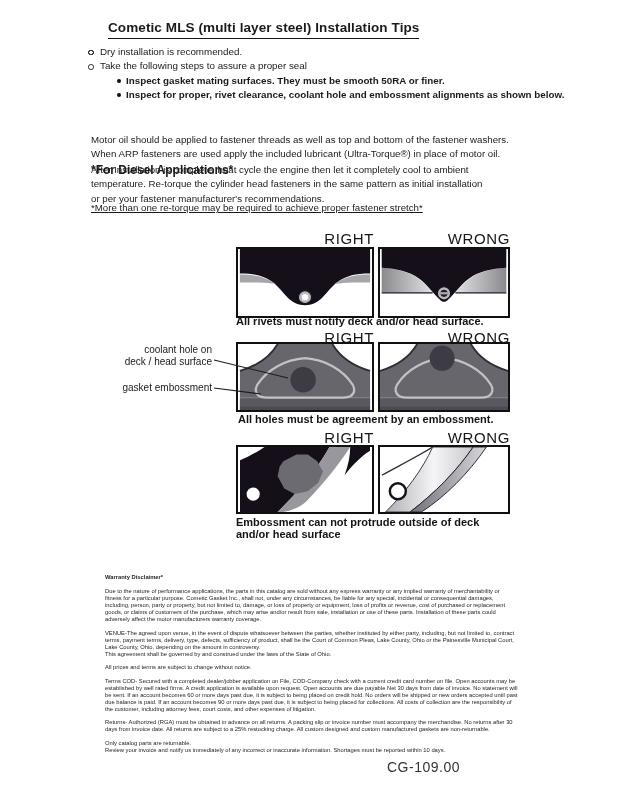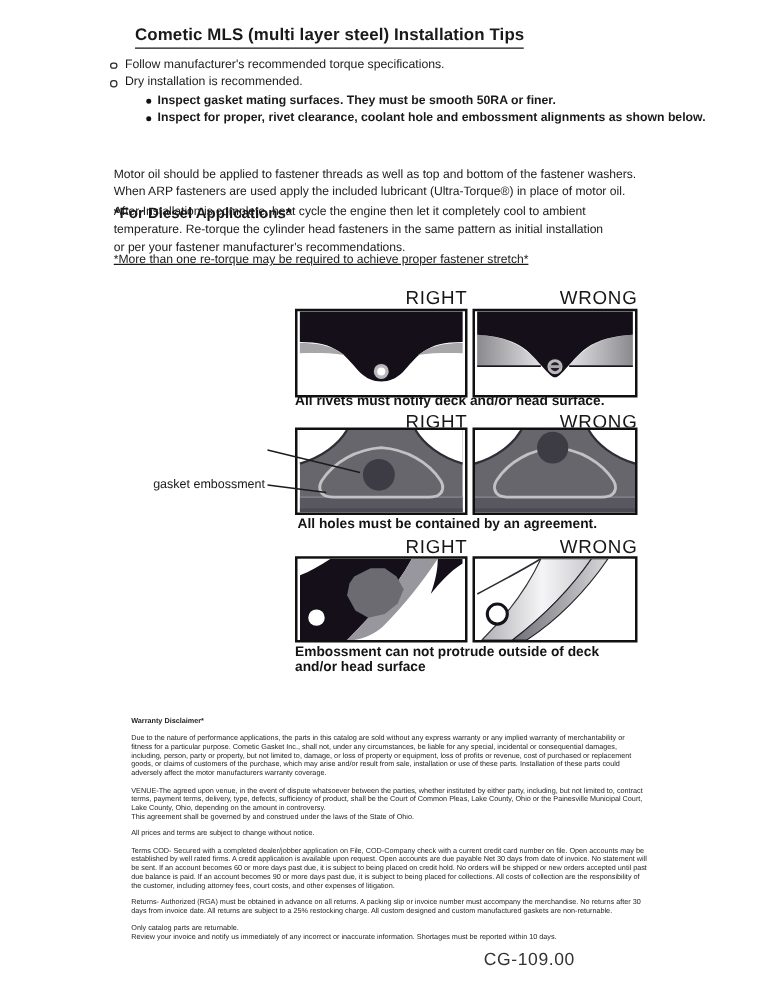--- a/index.html
+++ b/index.html
@@ -45,25 +45,28 @@
 </head>
 <body>
 
 <div class="page">
 
   <div class="abs title">Cometic MLS (multi layer steel) Installation Tips</div>
 
   <div class="abs bullets">
     <div class="b-item">
       <span class="ring"></span>
-      <span>Follow manufacturer's recommended torque specifications.</span>
     </div>
     <div class="b-item">
       <span class="ring"></span>
       <span>Dry installation is recommended.</span>
+    </div>
+    <div class="b-item">
+      <span class="ring"></span>
+      <span>Take the following steps to assure a proper seal</span>
     </div>
     <div class="sub-item">
       <span class="dot"></span>
       <span>Inspect gasket mating surfaces.  They must be smooth 50RA or finer.</span>
     </div>
     <div class="sub-item">
       <span class="dot"></span>
       <span>Inspect for proper, rivet clearance, coolant hole and embossment alignments as shown below.</span>
     </div>
   </div>
@@ -112,20 +115,22 @@
       <circle cx="66" cy="47" r="3.8" fill="#241d2b"></circle>
       <rect x="60.8" y="45.7" width="10.4" height="2.4" fill="#a9a9ac"></rect>
     </svg>
   </div>
 
   <div class="abs caption" style="left:236px; top:316px;">All rivets must notify deck and/or head surface.</div>
 
   <div class="abs dlabel" style="left:236px; top:329px; width:138px;">RIGHT</div>
   <div class="abs dlabel" style="left:378px; top:329px; width:132px;">WRONG</div>
 
+  <div class="abs side-label" style="top:344px;">coolant hole on
+deck / head surface</div>
   <div class="abs side-label" style="top:382px;">gasket embossment</div>
 
   <div class="abs dbox" style="left:236px; top:342px; width:138px; height:70px;">
     <svg viewBox="0 0 138 70">
       <rect width="138" height="70" fill="#67666c"></rect>
       <rect y="57" width="138" height="13" fill="#595860"></rect>
       <line x1="0" y1="57" x2="138" y2="57" stroke="#8a8892" stroke-width="1"></line>
       <rect y="66.5" width="138" height="3.5" fill="#4b4a52"></rect>
       <path d="M0,0 L40,0 C33,12 19,23 0,28.5 Z" fill="#ffffff"></path>
       <path d="M40,0 C33,12 19,23 0,28.5" stroke="#2f2d35" stroke-width="2" fill="none"></path>
@@ -144,21 +149,21 @@
       <rect y="66.5" width="138" height="3.5" fill="#4b4a52"></rect>
       <path d="M0,0 L40,0 C33,12 19,23 0,28.5 Z" fill="#ffffff"></path>
       <path d="M40,0 C33,12 19,23 0,28.5" stroke="#2f2d35" stroke-width="2" fill="none"></path>
       <path d="M98,0 L138,0 V28.5 C119,23 105,12 98,0 Z" fill="#ffffff"></path>
       <path d="M98,0 C105,12 119,23 138,28.5" stroke="#2f2d35" stroke-width="2" fill="none"></path>
       <path d="M21,55.5 C16.5,53 15.5,48 18.5,43 C29,27 48,16.5 69,15 C90,16.5 109,27 119.5,43 C122.5,48 121.5,53 117,55.5 C114,57 110,57 105,57 L33,57 C28,57 24,57 21,55.5 Z" fill="none" stroke="#c2c2c5" stroke-width="2.4"></path>
       <circle cx="67" cy="15" r="13.5" fill="#3d3c44"></circle>
     </svg>
   </div>
 
-  <div class="abs caption" style="left:238px; top:414px;">All holes must be contained by an agreement.</div>
+  <div class="abs caption" style="left:238px; top:414px;">All holes must be agreement by an embossment.</div>
 
   <div class="abs dlabel" style="left:236px; top:429px; width:138px;">RIGHT</div>
   <div class="abs dlabel" style="left:378px; top:429px; width:132px;">WRONG</div>
 
   <div class="abs dbox" style="left:236px; top:445px; width:138px; height:69px;">
     <svg viewBox="0 0 138 69">
       <rect width="138" height="69" fill="#ffffff"></rect>
       <path d="M0,0 H95 C80,27 60,49 40,69 L0,69 Z" fill="#150f1a"></path>
       <path d="M95,0 L117,0 C104,20 88,40 70,58 C63,64 55,67.5 46,69 L40,69 C60,49 80,27 95,0 Z" fill="#98979e"></path>
       <path d="M117,0 L138,0 L138,4 C127,11 119,20 111,30 C115,19 117,9 117,0 Z" fill="#150f1a"></path>

